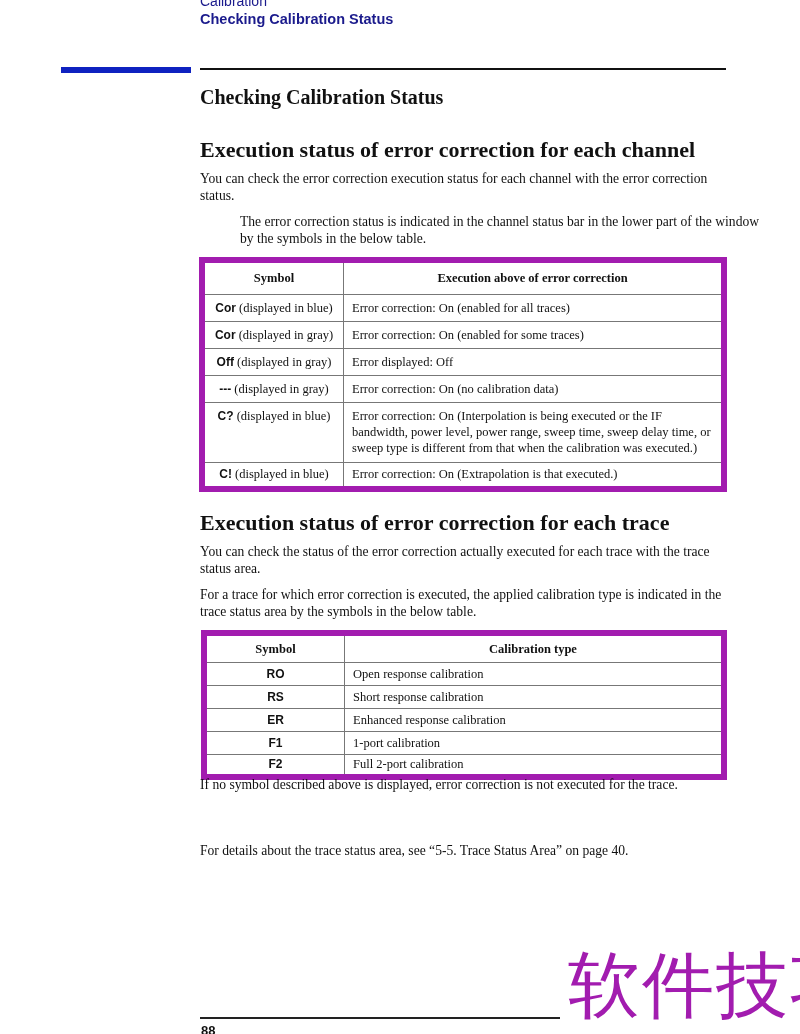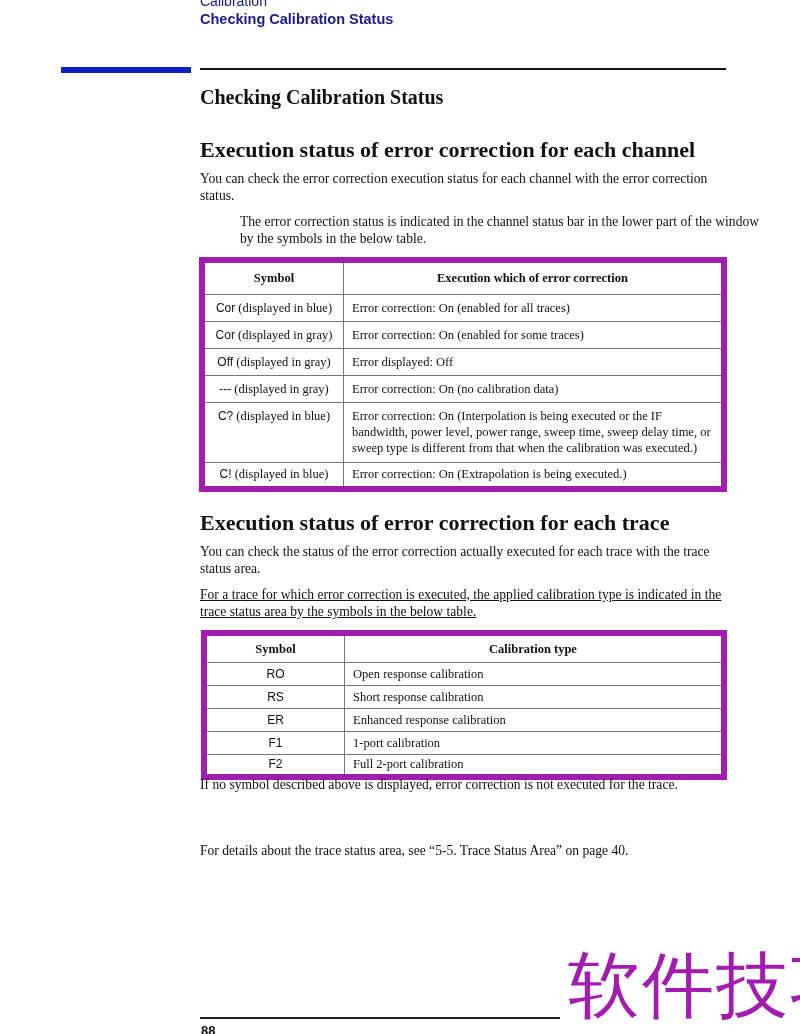--- a/index.html
+++ b/index.html
@@ -45,21 +45,21 @@
   }
   table.doc-table th, table.doc-table td {
     border: 1px solid #777; padding: 0 8px;
   }
   table.doc-table th { font-weight: bold; text-align: center; font-size: 12.5px; }
   td.sym { text-align: center; vertical-align: middle; white-space: nowrap; }
   td.sym.top { vertical-align: top; padding-top: 5px; }
   td.desc { vertical-align: middle; }
   td.desc.multi { padding-top: 4px; padding-bottom: 4px; margin-top: 9px; }
   .sym-code {
-    font-family: "Liberation Sans", sans-serif; font-weight: normal; font-size: 12px; text-align: right;
+    font-family: "Liberation Sans", sans-serif; font-weight: bold; font-size: 12px; text-align: right;
   }
   #t1 { left: 199px; top: 257px; width: 528px; }
   #t1 th:first-child, #t1 td:first-child { width: 122px; }
   #t1 tr.h { height: 34px; }
   #t1 tr.r { height: 27px; }
   #t1 tr.r3 { height: 60px; }
   #t2 { left: 201px; top: 630px; width: 526px; }
   #t2 th:first-child, #t2 td:first-child { width: 121px; }
   #t2 tr.h { height: 29px; }
   #t2 tr.r { height: 23px; }
@@ -89,21 +89,21 @@
 <h1 class="page-title">Checking Calibration Status</h1>
 
 <h2 class="section-heading" style="top:137px;">Execution status of error correction for each channel</h2>
 <p class="para" style="top:170px;">You can check the error correction execution status for each channel with the error correction status.</p>
 <p class="para" style="top:213px;margin-left:40px;">The error correction status is indicated in the channel status bar in the lower part of the window by the symbols in the below table.</p>
 
 <table id="t1" class="doc-table">
   <tbody>
       <tr class="h">
     <th>Symbol</th>
-    <th>Execution which of error correction</th>
+    <th>Execution above of error correction</th>
   </tr>
   <tr class="r">
     <td class="sym"><span class="sym-code">Cor</span><span> (displayed in blue)</span></td>
     <td class="desc">Error correction: On (enabled for all traces)</td>
   </tr>
   <tr class="r">
     <td class="sym"><span class="sym-code">Cor</span><span> (displayed in gray)</span></td>
     <td class="desc">Error correction: On (enabled for some traces)</td>
   </tr>
   <tr class="r">
@@ -113,28 +113,28 @@
   <tr class="r">
     <td class="sym"><span class="sym-code">---</span><span> (displayed in gray)</span></td>
     <td class="desc">Error correction: On (no calibration data)</td>
   </tr>
   <tr class="r3">
     <td class="sym top"><span class="sym-code">C?</span><span> (displayed in blue)</span></td>
     <td class="desc multi">Error correction: On (Interpolation is being executed or the IF bandwidth, power level, power range, sweep time, sweep delay time, or sweep type is different from that when the calibration was executed.)</td>
   </tr>
   <tr class="r">
     <td class="sym"><span class="sym-code">C!</span><span> (displayed in blue)</span></td>
-    <td class="desc">Error correction: On (Extrapolation is being executed.)</td>
+    <td class="desc">Error correction: On (Extrapolation is that executed.)</td>
   </tr>
 </tbody>
   </table>
 
 <h2 class="section-heading" style="top:510px;">Execution status of error correction for each trace</h2>
 <p class="para" style="top:543px;">You can check the status of the error correction actually executed for each trace with the trace status area.</p>
-<p class="para" style="top:586px;text-decoration:underline;">For a trace for which error correction is executed, the applied calibration type is indicated in the trace status area by the symbols in the below table.</p>
+<p class="para" style="top:586px;">For a trace for which error correction is executed, the applied calibration type is indicated in the trace status area by the symbols in the below table.</p>
 
 <table id="t2" class="doc-table">
   <tbody>
       <tr class="h">
     <th>Symbol</th>
     <th>Calibration type</th>
   </tr>
   <tr class="r">
     <td class="sym"><span class="sym-code">RO</span></td>
     <td class="desc">Open response calibration</td>

